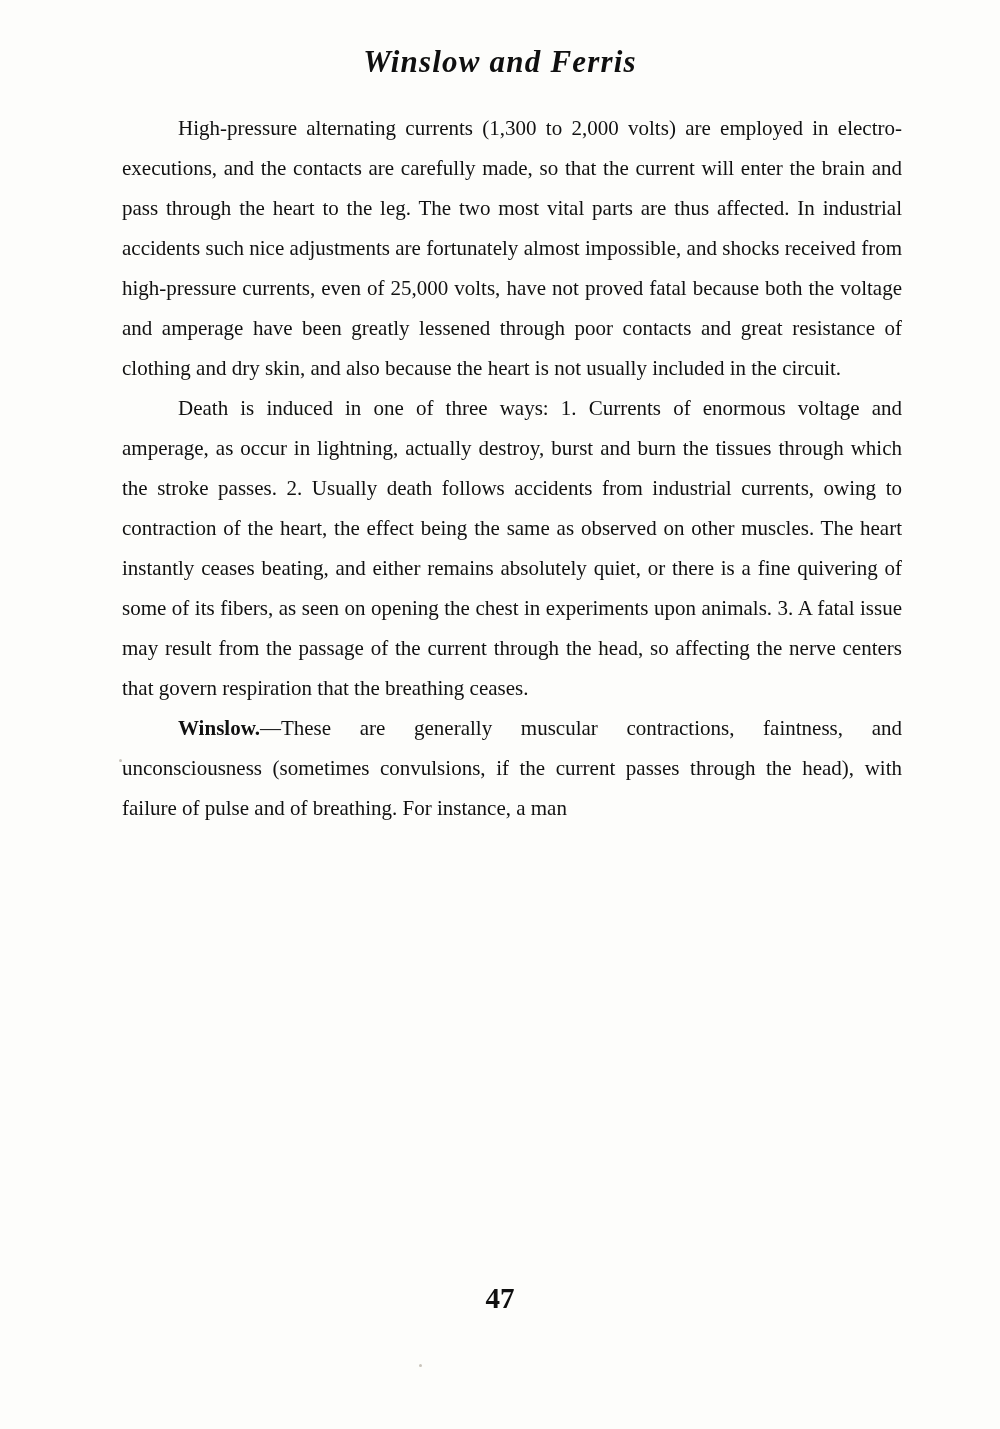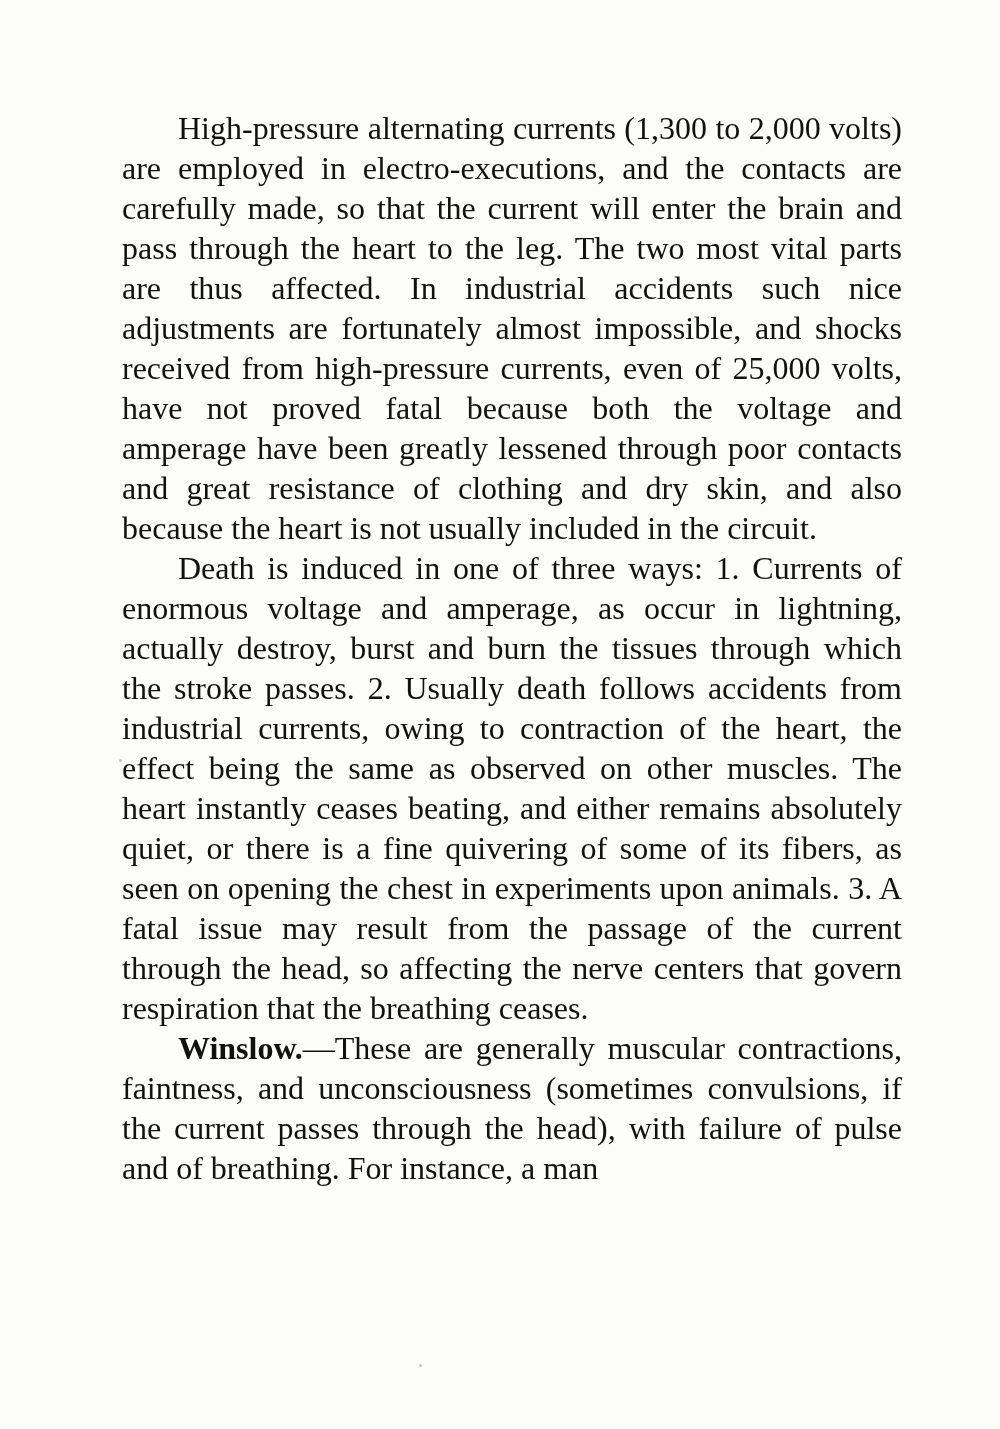--- a/index.html
+++ b/index.html
@@ -33,21 +33,21 @@
     font-weight: 700;
     font-size: 31px;
     letter-spacing: 1.2px;
     color: #101010;
   }
   .body-text {
     position: absolute;
     top: 108px;
     left: 122px;
     width: 780px;
-    font-size: 32px;
+    font-size: 21px;
     line-height: 40px;
     text-align: justify;
     text-justify: inter-word;
     color: #111111;
   }
   .body-text p {
     margin: 0;
     text-indent: 56px;
   }
   .runhead-term {
@@ -69,28 +69,30 @@
     height: 3px;
     background: #c9c4bb;
     border-radius: 50%;
   }
 </style>
 </head>
 <body>
 
 <div class="page">
 
+  <div class="running-head">Winslow and Ferris</div>
 
   <div class="body-text">
 
     <p>High-pressure alternating currents (1,300 to 2,000 volts) are employed in electro-executions, and the contacts are carefully made, so that the current will enter the brain and pass through the heart to the leg.   The two most vital parts are thus affected.   In industrial accidents such nice adjustments are fortunately almost impossible, and shocks received from high-pressure currents, even of 25,000 volts, have not proved fatal because both the voltage and amperage have been greatly lessened through poor contacts and great resistance of clothing and dry skin, and also because the heart is not usually included in the circuit.</p>
 
     <p>Death is induced in one of three ways: 1. Currents of enormous voltage and amperage, as occur in lightning, actually destroy, burst and burn the tissues through which the stroke passes.   2. Usually death follows accidents from industrial currents, owing to contraction of the heart, the effect being the same as observed on other muscles.   The heart instantly ceases beating, and either remains absolutely quiet, or there is a fine quivering of some of its fibers, as seen on opening the chest in experiments upon animals.   3. A fatal issue may result from the passage of the current through the head, so affecting the nerve centers that govern respiration that the breathing ceases.</p>
 
     <p><span class="runhead-term">Winslow.</span><span>—These are generally muscular contractions, faintness, and unconsciousness (sometimes convulsions, if the current passes through the head), with failure of pulse and of breathing.   For instance, a man</span></p>
 
   </div>
 
+  <div class="folio">47</div>
 
   <div class="speck" style="left:419px; top:1364px;"></div>
   <div class="speck" style="left:119px; top:759px;"></div>
 
 </div>
 
 </body></html>

